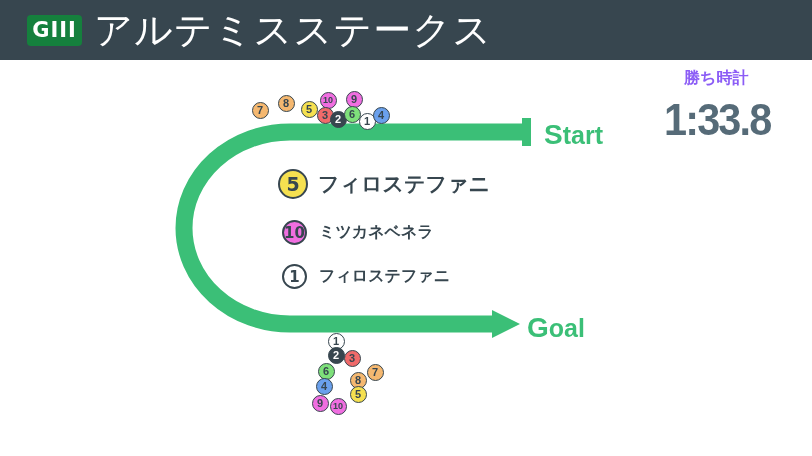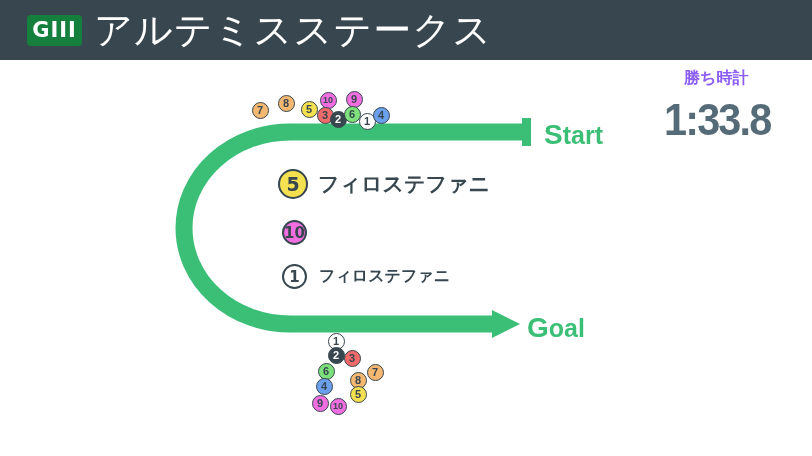--- a/index.html
+++ b/index.html
@@ -50,20 +50,21 @@
 
 <div class="label-start"><span class="big">S</span><span>tart</span></div>
 <div class="label-goal"><span class="big">G</span><span>oal</span></div>
 
 <div class="result r1">
   <span class="num" style="background:#f5e050">5</span>
   <span>フィロステファニ</span>
 </div>
 <div class="result r2">
   <span class="num" style="background:#f06ee0">10</span>
+  <span>ミツカネベネラ</span>
 </div>
 <div class="result r3">
   <span class="num" style="background:#ffffff">1</span>
   <span>フィロステファニ</span>
 </div>
 
 <div id="start-horses">
     <div class="horse" style="left: 251.5px; top: 101.5px; background: rgb(245, 184, 112);">7</div>
     <div class="horse" style="left: 277.5px; top: 94.5px; background: rgb(245, 184, 112);">8</div>
     <div class="horse" style="left: 300.5px; top: 100.5px; background: rgb(245, 224, 80);">5</div>

